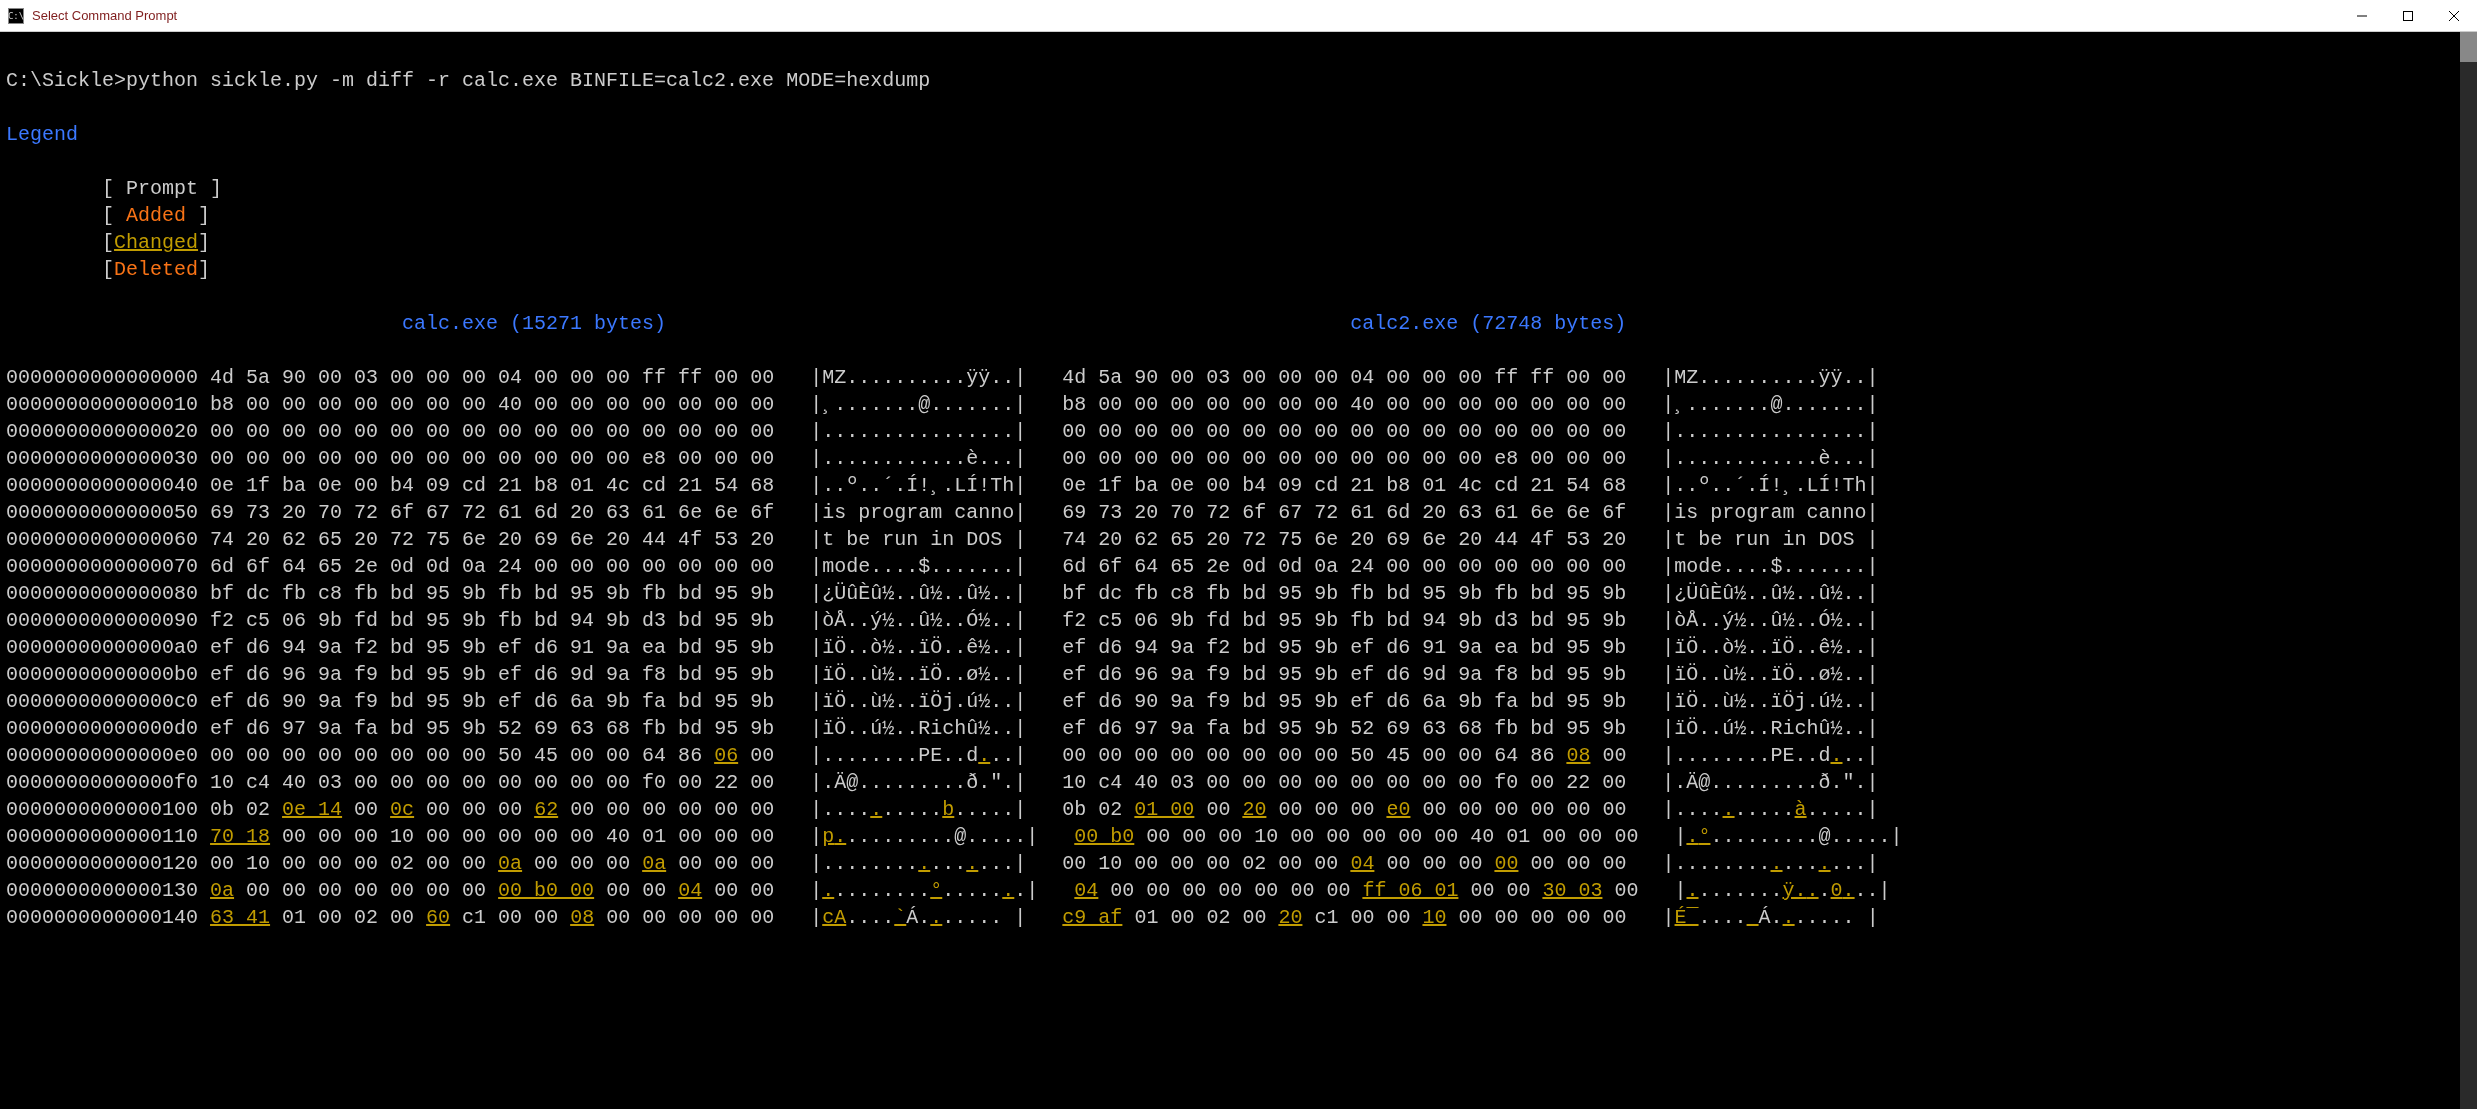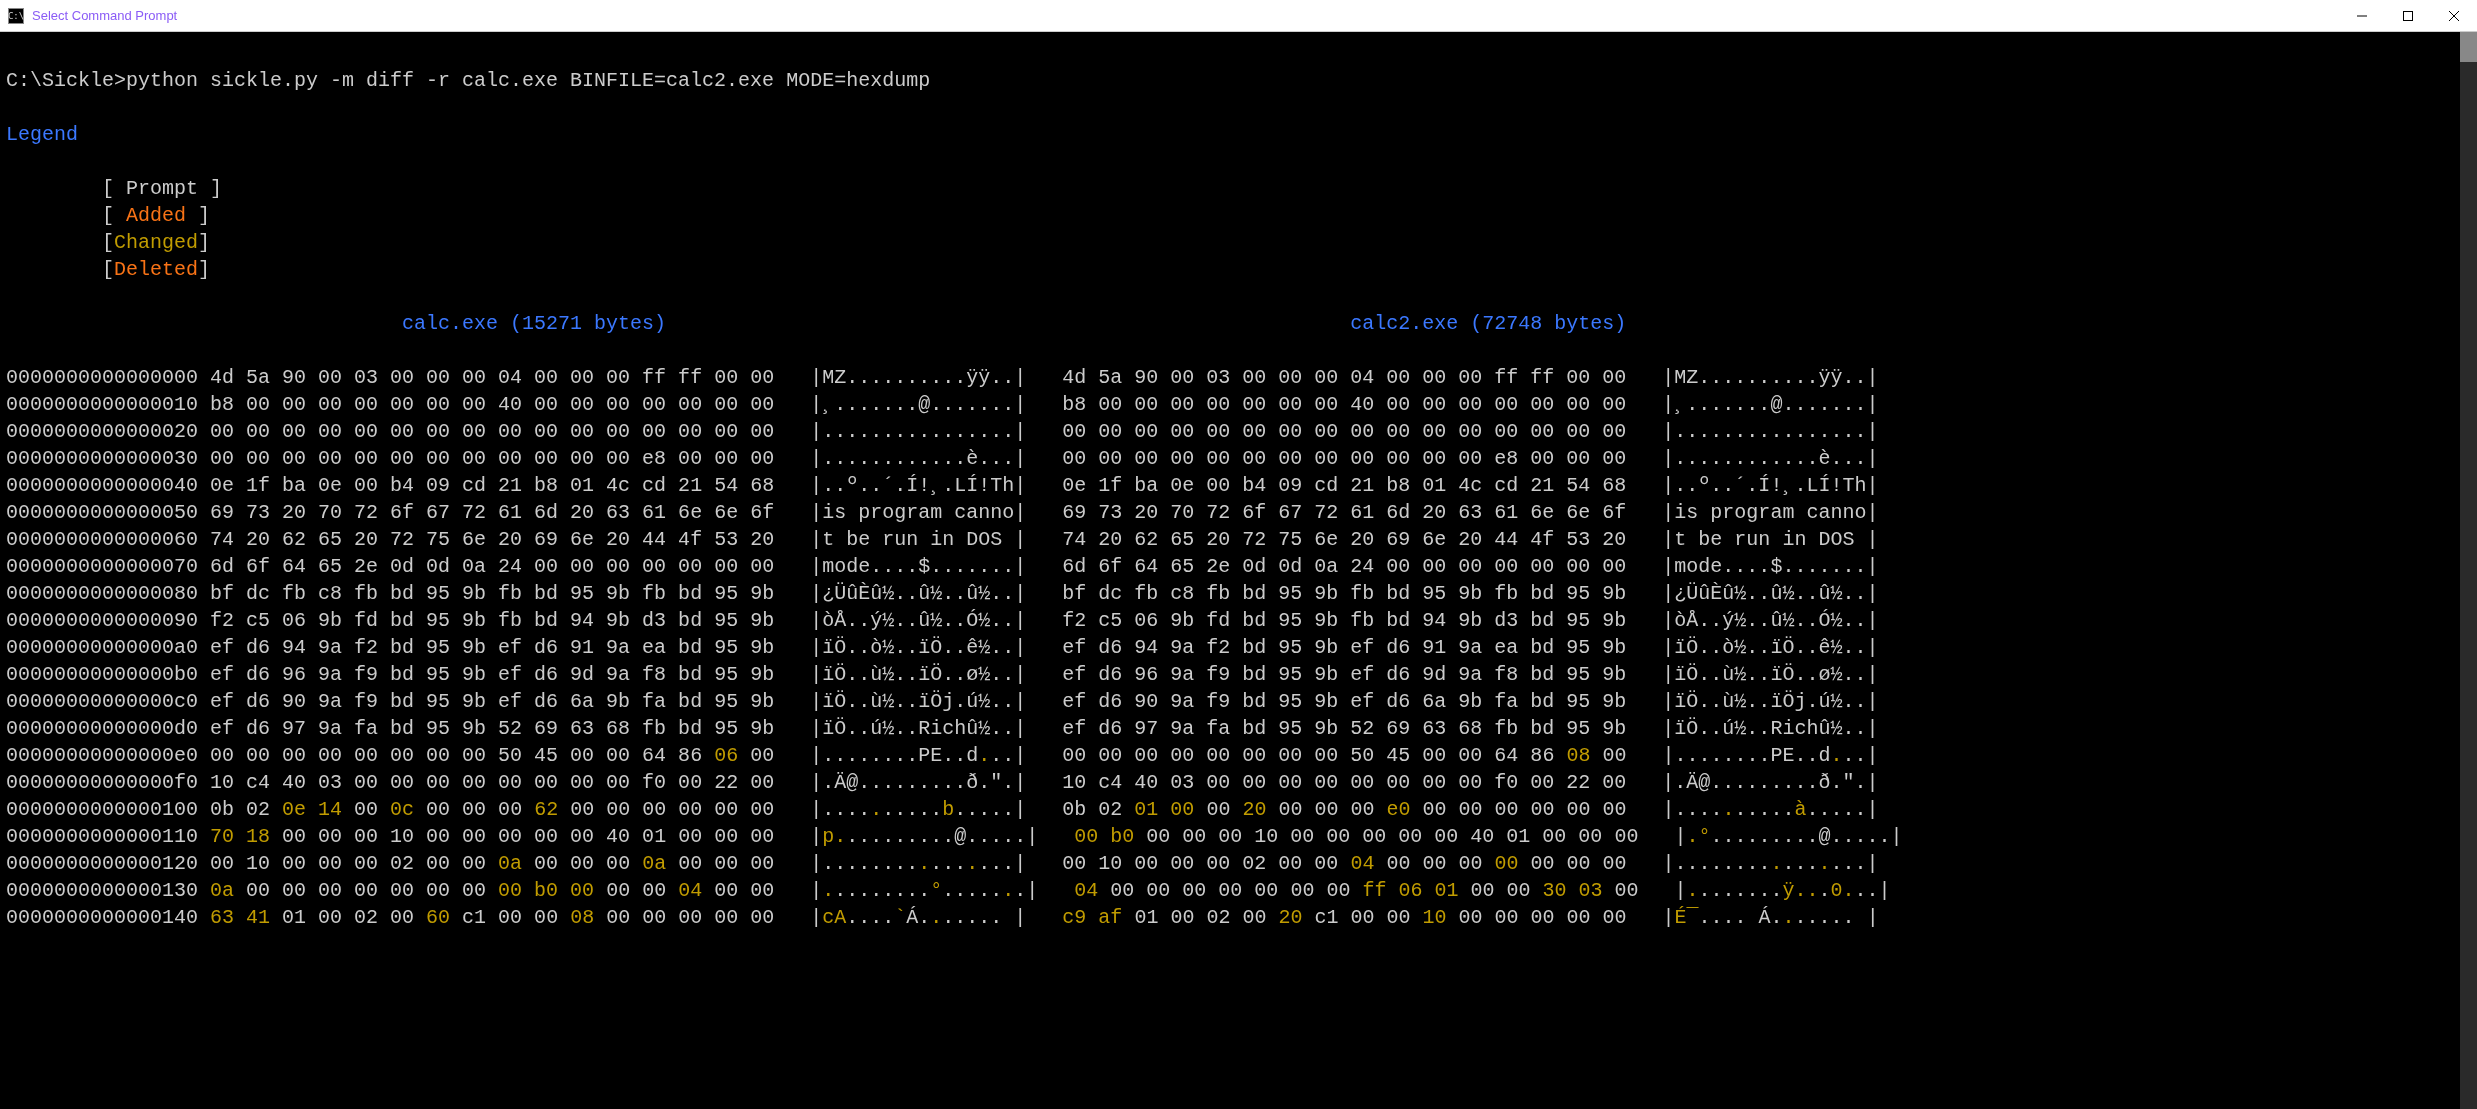--- a/index.html
+++ b/index.html
@@ -1,30 +1,30 @@
 <!DOCTYPE html>
 <html><head>
 <meta charset="utf-8">
 <style>
   * { margin: 0; padding: 0; box-sizing: border-box; }
   body { background: #fff; font-family: 'Consolas', 'Courier New', monospace; font-size: 20px; overflow: hidden; }
   .title-bar { display: flex; align-items: center; justify-content: space-between; height: 32px; background: #fff; border-bottom: 1px solid #ccc; padding-left: 8px; }
   .title-left { display: flex; align-items: center; gap: 8px; }
   .app-icon { width: 16px; height: 16px; background: #000; border: 1px solid #888; display:flex; align-items:center; justify-content:center; font-size:9px; color:#ccc; font-family:monospace;}
-  .title-text { font-family: 'Segoe UI', Tahoma, sans-serif; font-size: 13px; color: #8b5cf6; }
+  .title-text { font-family: 'Segoe UI', Tahoma, sans-serif; font-size: 13px; color: #7f1d1d; }
   .title-controls { display: flex; }
   .title-btn { width: 46px; height: 32px; display:flex; align-items:center; justify-content:center; font-family: 'Segoe UI', sans-serif; font-size: 14px; }
   .title-btn svg { width:10px; height:10px; }
   .terminal { background: #000; color: #ccc; padding: 8px 6px; height: calc(100vh - 32px); position: relative; white-space: pre; line-height: 1.35; overflow: hidden; }
   .scrollbar { position:absolute; right:0; top:0; width:17px; height:100%; background:#2a2a2a; }
   .scroll-thumb { position:absolute; right:0; top:0; width:17px; height:30px; background:#888; }
   .c-blue { color: #3b78ff; margin-top: 24px; }
   .c-white { color: #cccccc; }
   .c-green { color: #f97316; }
-  .c-yellow { color: #c19c00; }
+  .c-yellow { color: #c19c00; text-decoration: underline; }
   .c-red { color: #f97316; }
   .row { display:block; }
 </style>
 </head>
 <body>
 
 <div class="title-bar">
   <div class="title-left">
     <div class="app-icon">C:\</div>
     <span class="title-text">Select Command Prompt</span>

